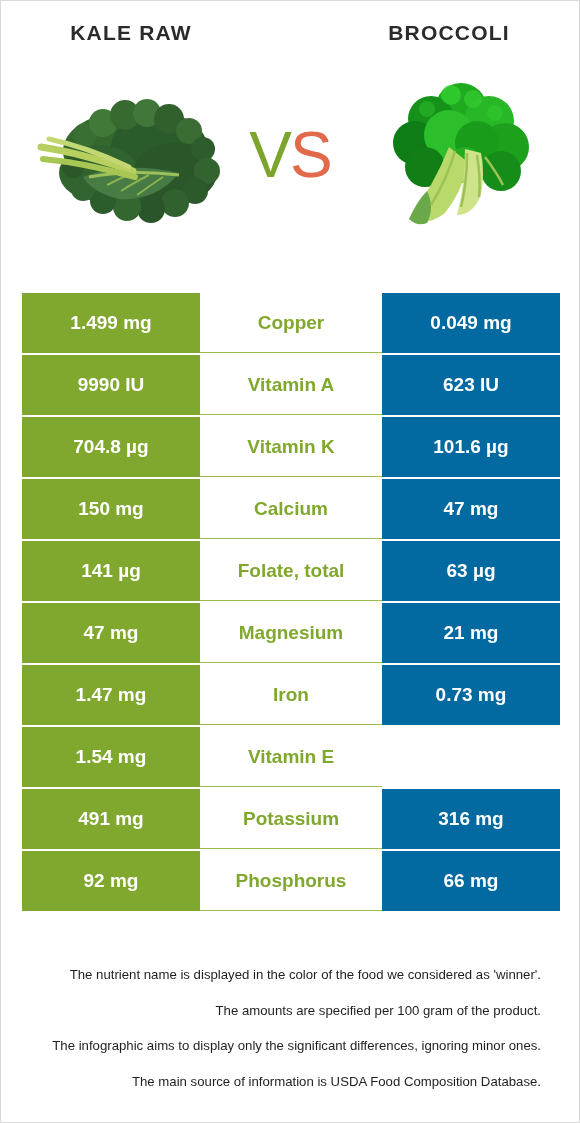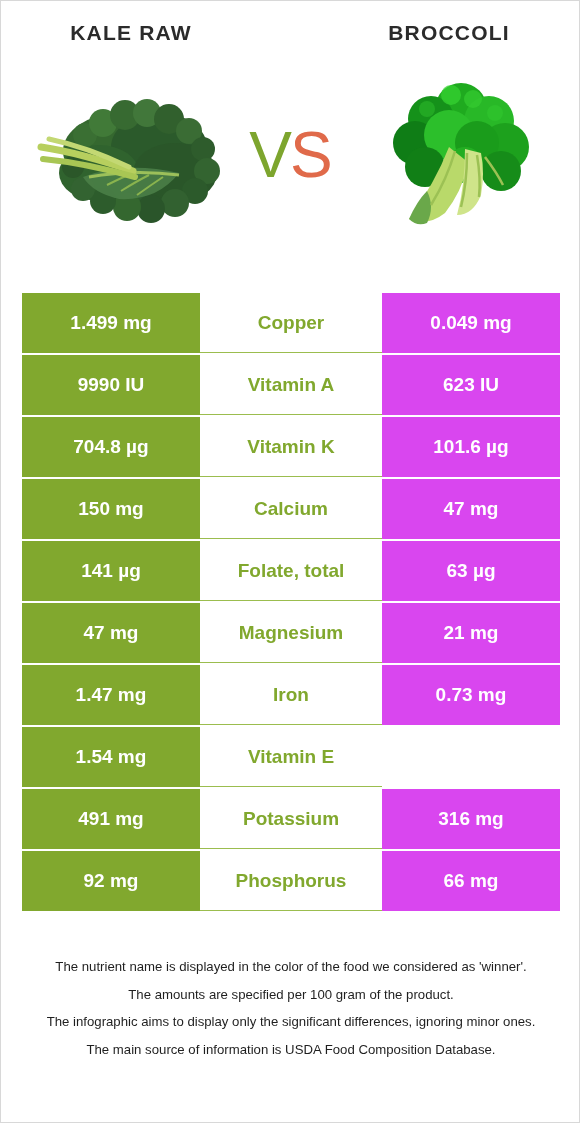--- a/index.html
+++ b/index.html
@@ -96,37 +96,37 @@
     color: #ffffff;
   }
   .cell.name {
     width: 182px;
     background: #ffffff;
     color: #81A82E;
     border-bottom: 1px solid #9bbd4e;
   }
   .cell.right-val {
     width: 178px;
-    background: #d946ef;
+    background: #0369a1;
     color: #ffffff;
   }
   .row:last-child .cell.name { border-bottom: 1px solid #9bbd4e; }
 
   
   .footer {
     position: absolute;
     top: 948px;
     left: 24px;
     width: 532px;
     text-align: center;
     font-size: 13.2px;
     line-height: 19.5px;
     color: #1f1f1f;
   }
-  .footer p { margin: 8px; }
+  .footer p { margin: 16px; text-align: right; }
 </style>
 </head>
 <body>
 
 <div class="page">
 
   <div class="header">
 
     <div class="food-title left">Kale Raw</div>
 

